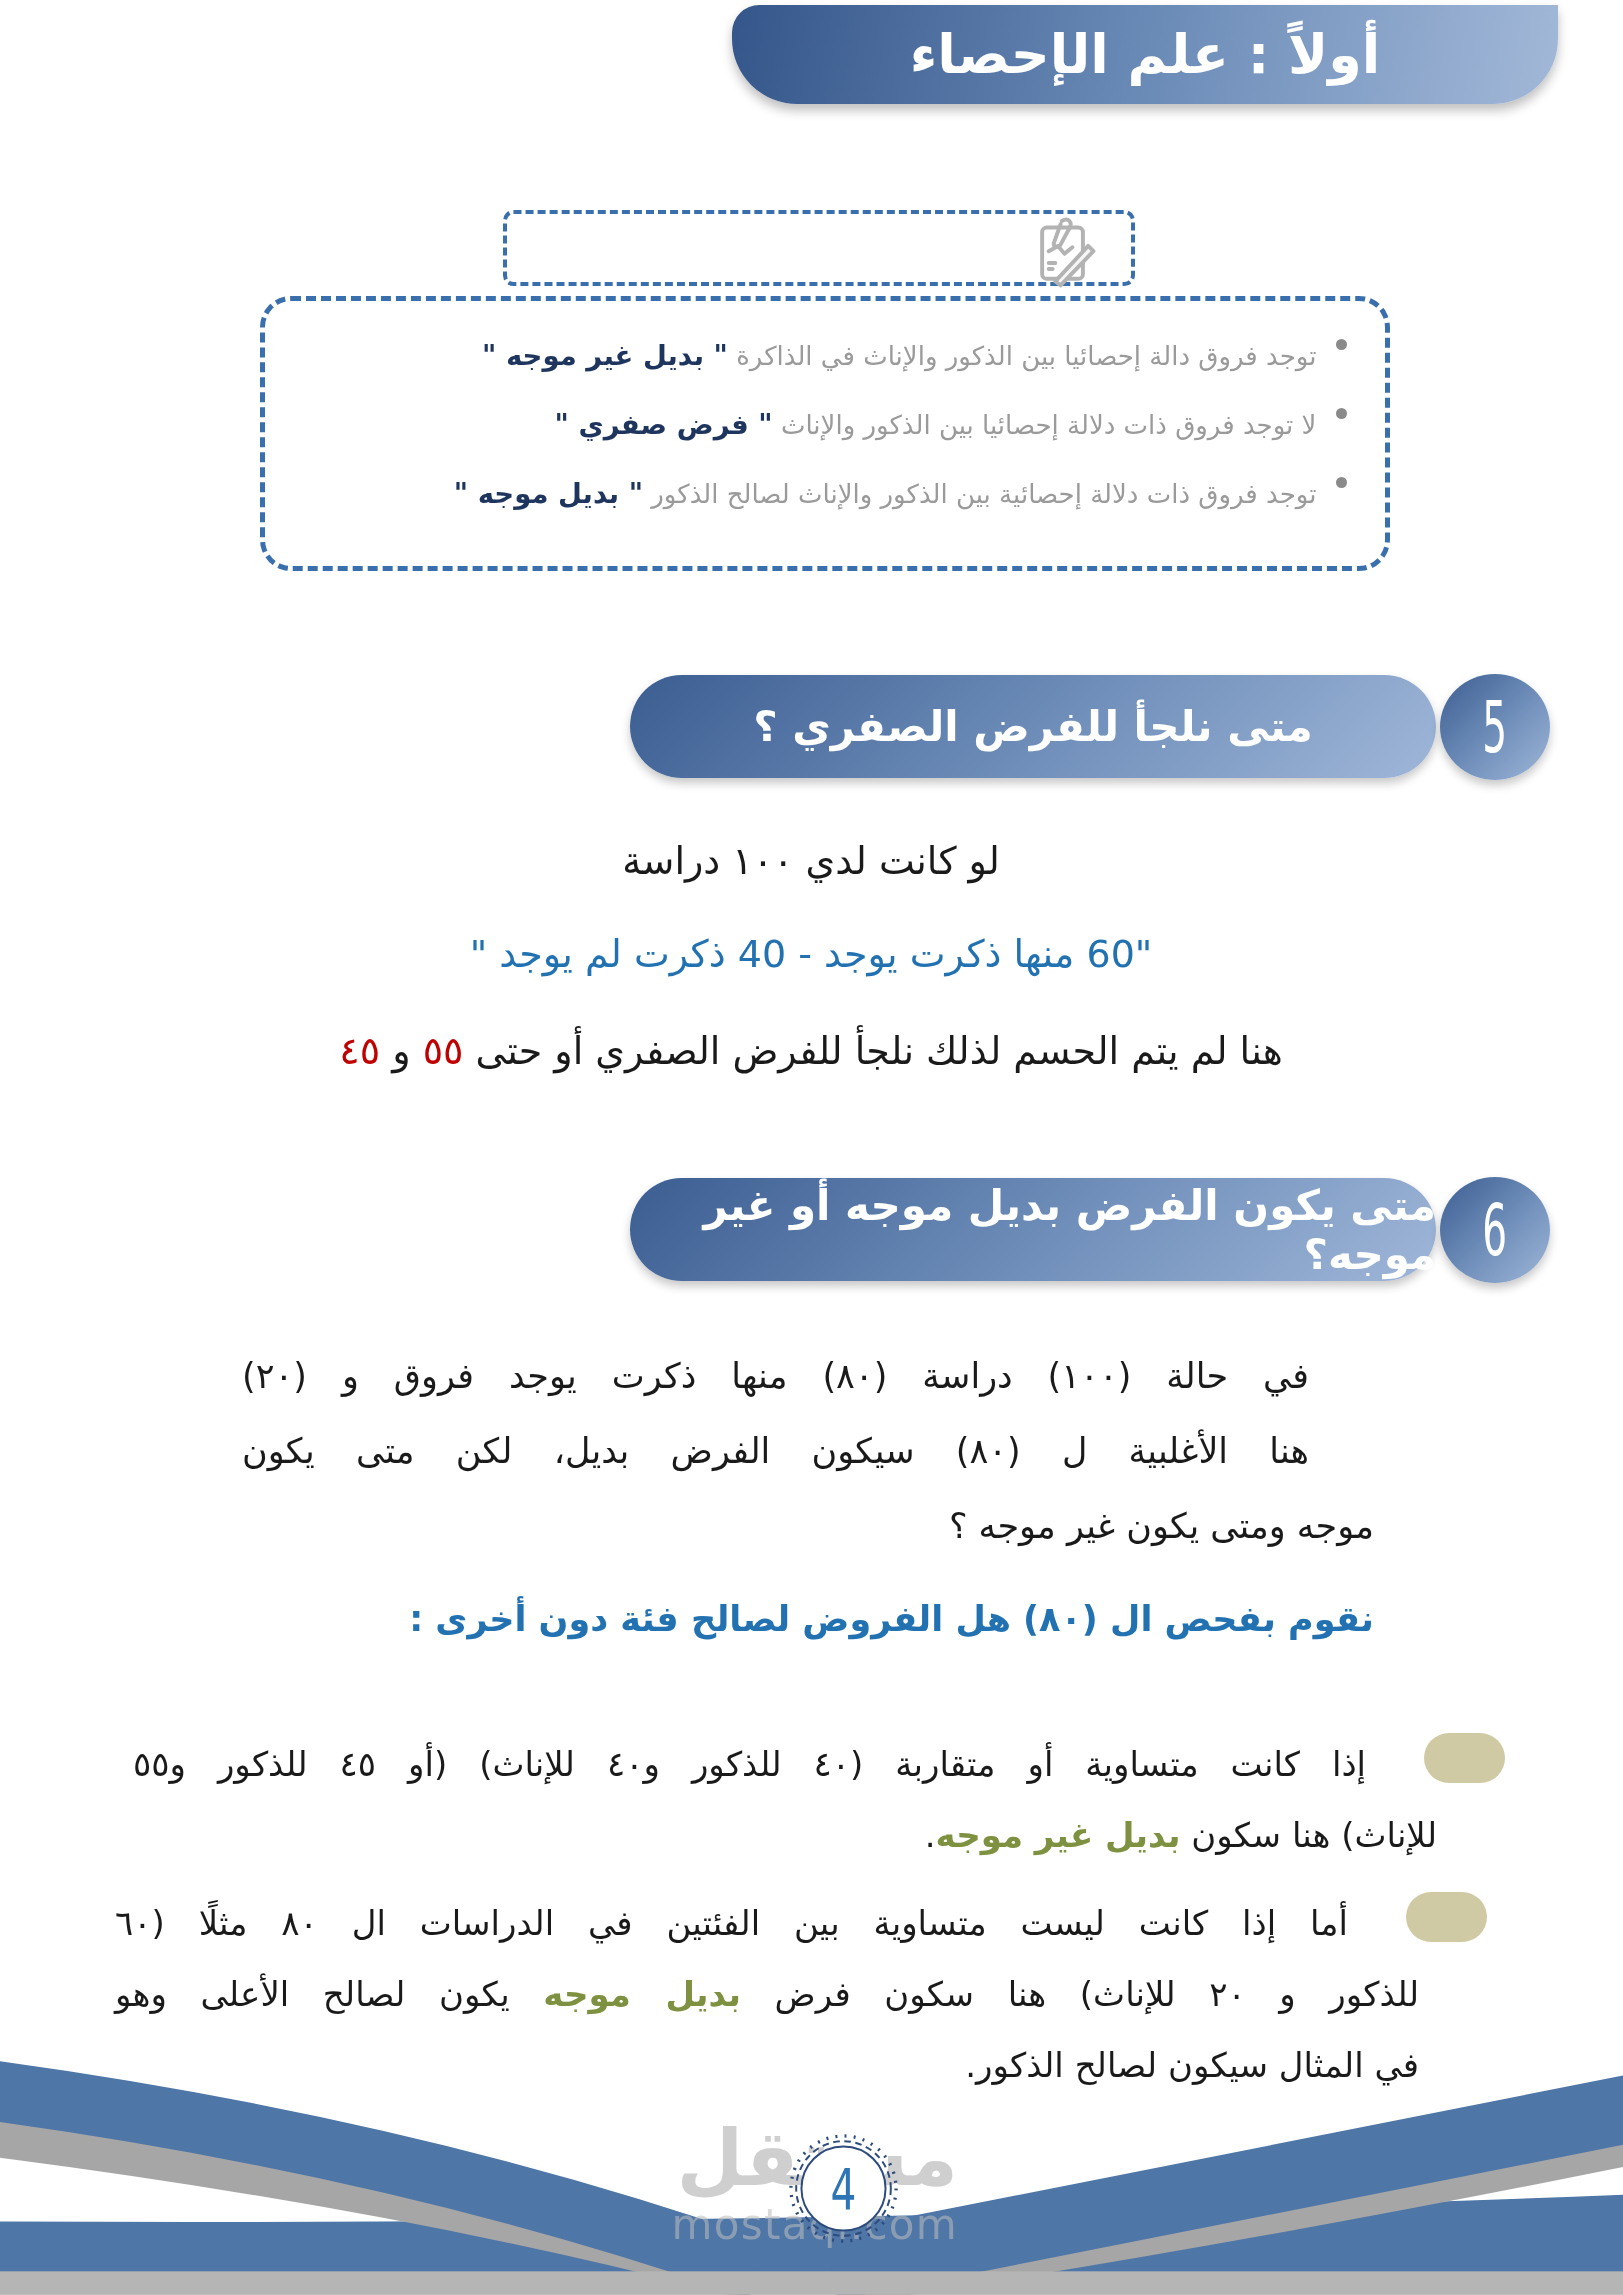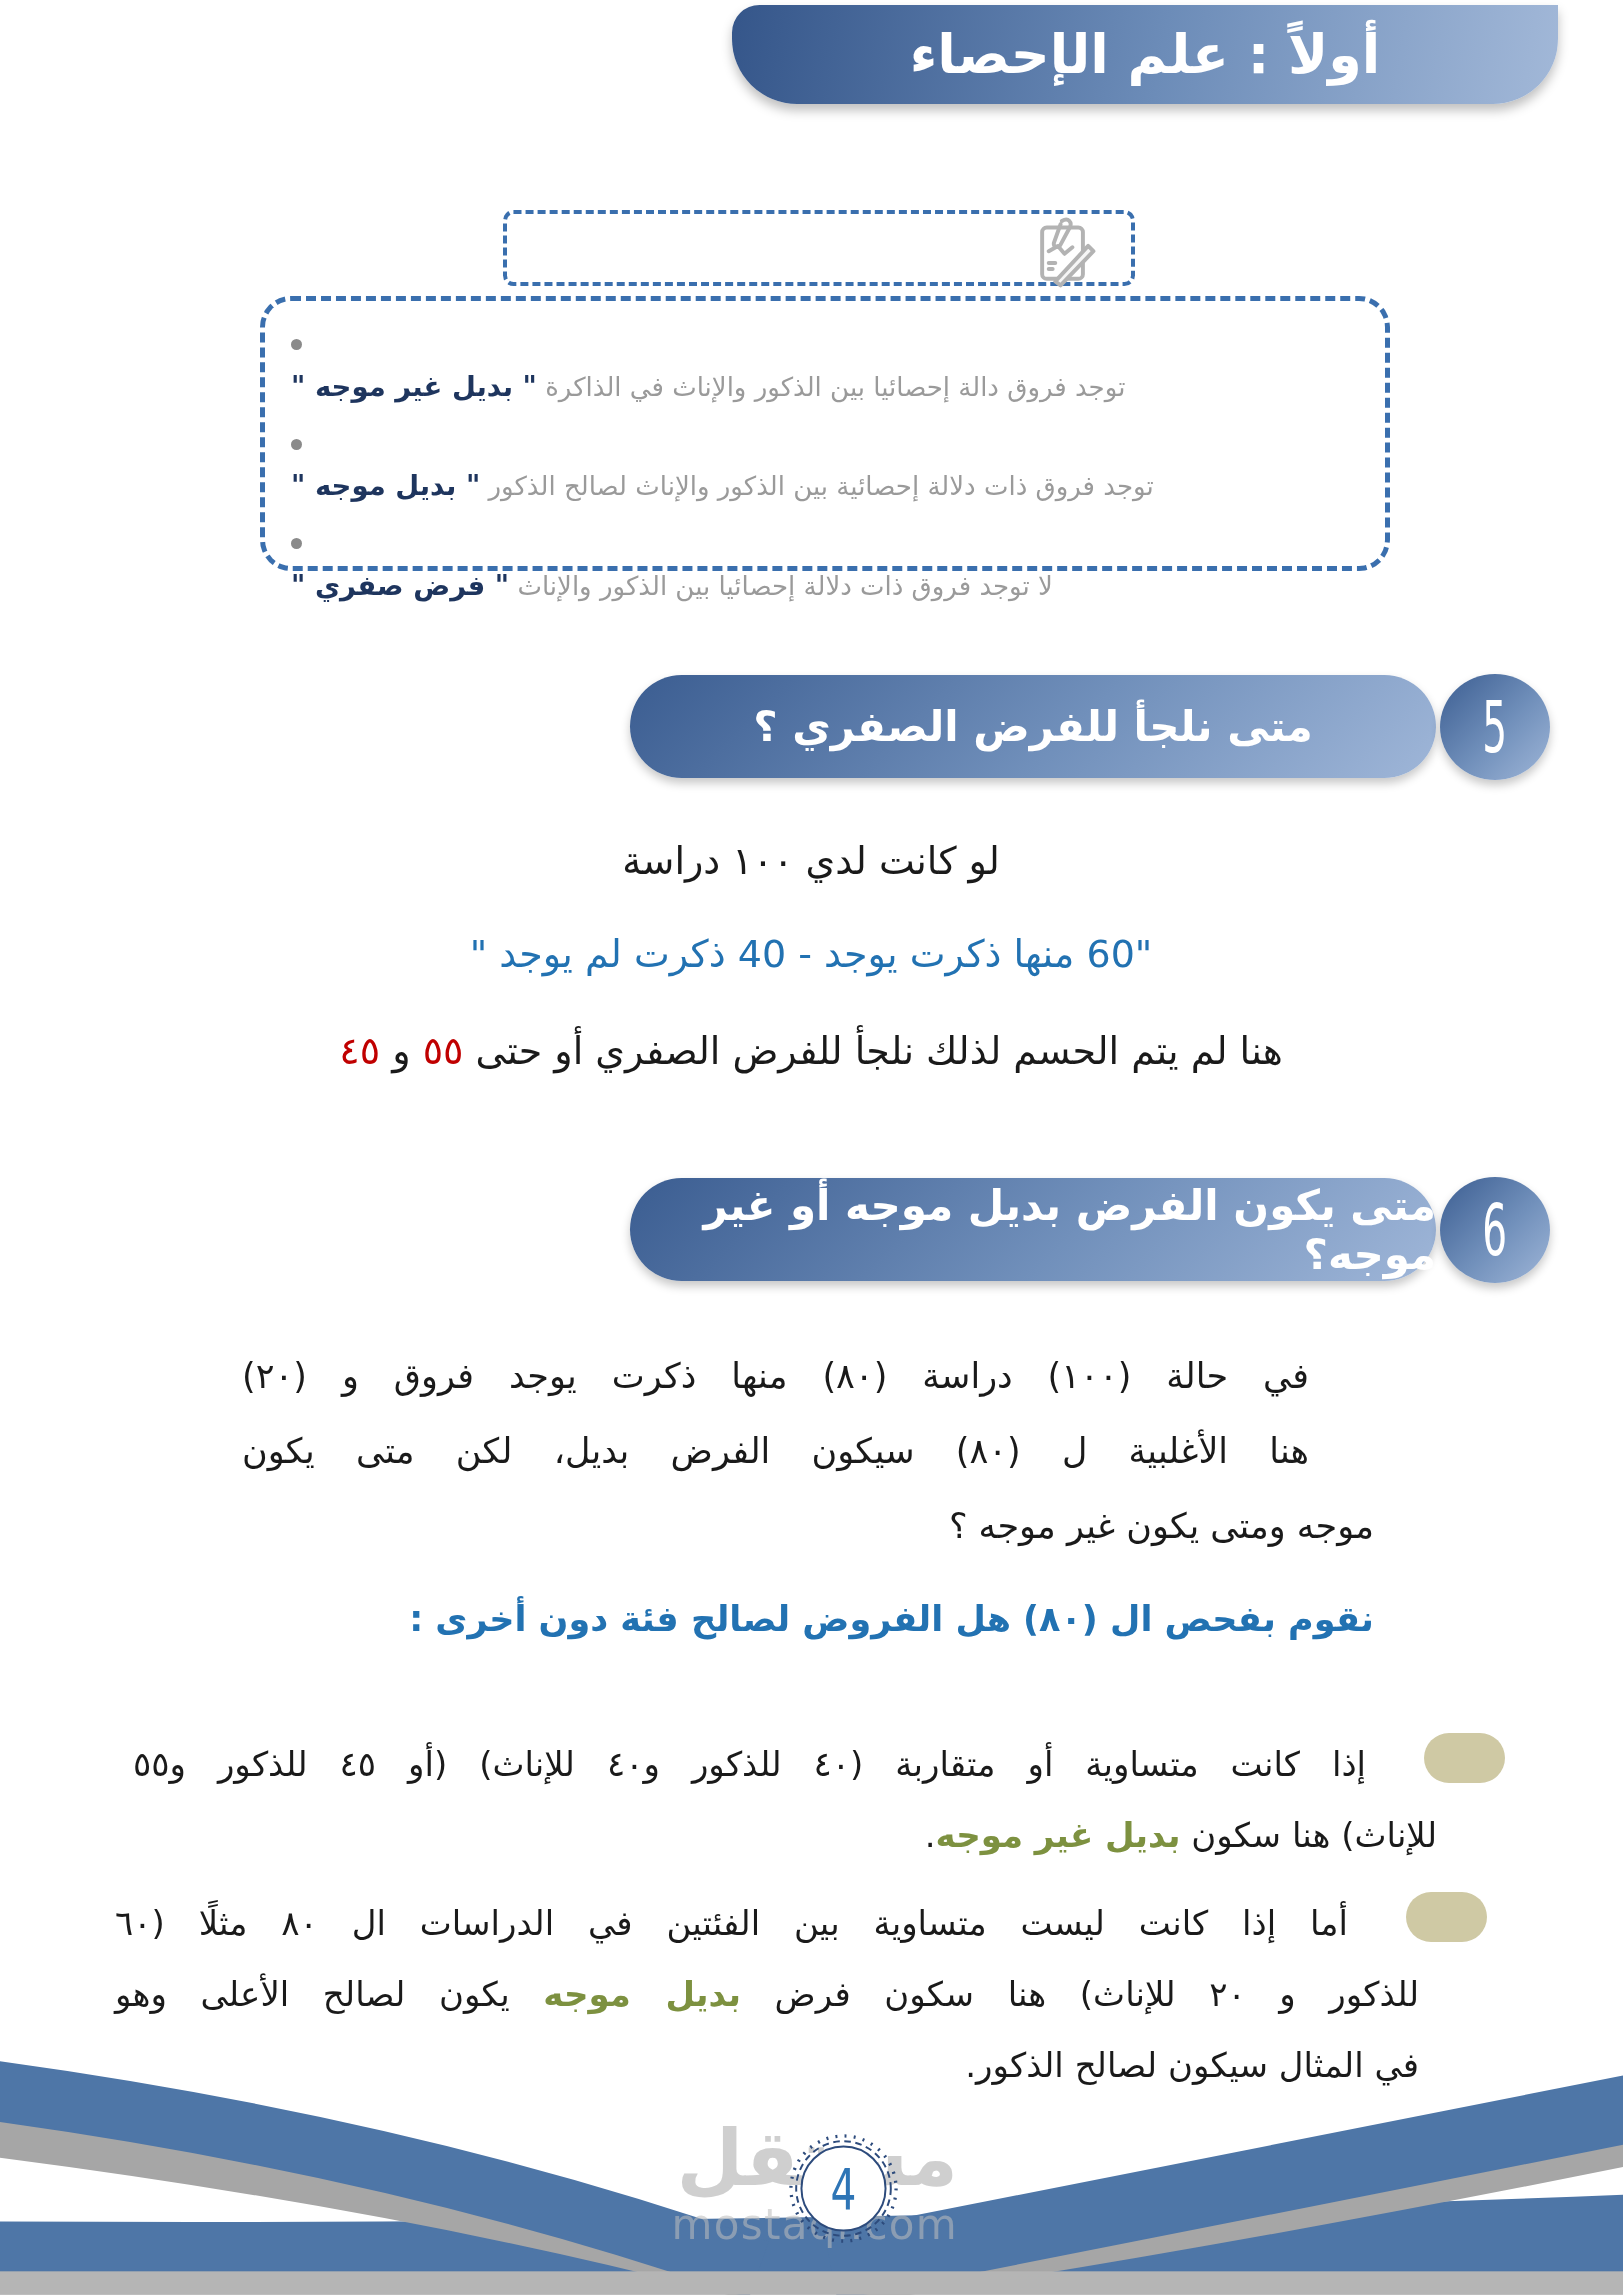--- a/index.html
+++ b/index.html
@@ -27,21 +27,21 @@
     display:flex; align-items:center; justify-content:center;
     color:#9c9c9c; font-size:38px;
   }
   .answer-label-box .icon { position:absolute; right:31px; top:3.3px; }
   
   .answers-box {
     position:absolute; left:260px; top:296px; width:1130px; height:275px;
     border:5.2px dashed #3a6fae; border-radius:31px; background:#fff;
     padding:38px 38px 0 26px;
   }
-  .answers-box .row { display:flex; align-items:flex-end; gap:19.6px; margin-bottom:37px;flex-direction:column; }
+  .answers-box .row { display:flex; align-items:flex-start; gap:19.6px; margin-bottom:37px; }
   .answers-box .dot { width:11px; height:11px; border-radius:50%; background:#8a8a8a; flex:0 0 auto; }
   .answers-box .row-text { font-size:26px; color:#9a9a9a; white-space:nowrap; }
   .answers-box .term { font-size:27.5px; color:#1e355e; font-weight:bold; }
   
   .section-pill {
     position:absolute; left:630px; width:806px; height:103px;
     background:linear-gradient(135deg,#3b5d91 0%,#7190bb 55%,#9fb6d8 100%);
     border-radius:52px; box-shadow:0 5.2px 9.2px rgba(0,0,0,.22);
     display:flex; align-items:center; justify-content:center;
   }
@@ -100,25 +100,25 @@
   </div>
 </div>
 
 <div class="answers-box">
   <div class="row">
     <span class="dot"></span>
     <span class="row-text"><span>توجد فروق دالة إحصائيا بين الذكور والإناث في الذاكرة</span> <span class="term">" بديل غير موجه "</span></span>
   </div>
   <div class="row">
     <span class="dot"></span>
-    <span class="row-text"><span>توجد فروق ذات دلالة إحصائية بين الذكور والإناث لصالح الذكور</span> <span class="term">" بديل موجه "</span></span>
+    <span class="row-text"><span>لا توجد فروق ذات دلالة إحصائيا بين الذكور والإناث</span> <span class="term">" فرض صفري "</span></span>
   </div>
   <div class="row">
     <span class="dot"></span>
-    <span class="row-text"><span>لا توجد فروق ذات دلالة إحصائيا بين الذكور والإناث</span> <span class="term">" فرض صفري "</span></span>
+    <span class="row-text"><span>توجد فروق ذات دلالة إحصائية بين الذكور والإناث لصالح الذكور</span> <span class="term">" بديل موجه "</span></span>
   </div>
 </div>
 
 <div class="section-pill" style="top:675px;">
   <div class="stitle">متى نلجأ للفرض الصفري ؟</div>
 </div>
 <div class="section-badge" style="top:674px;">
   <span class="num">5</span>
 </div>
 

